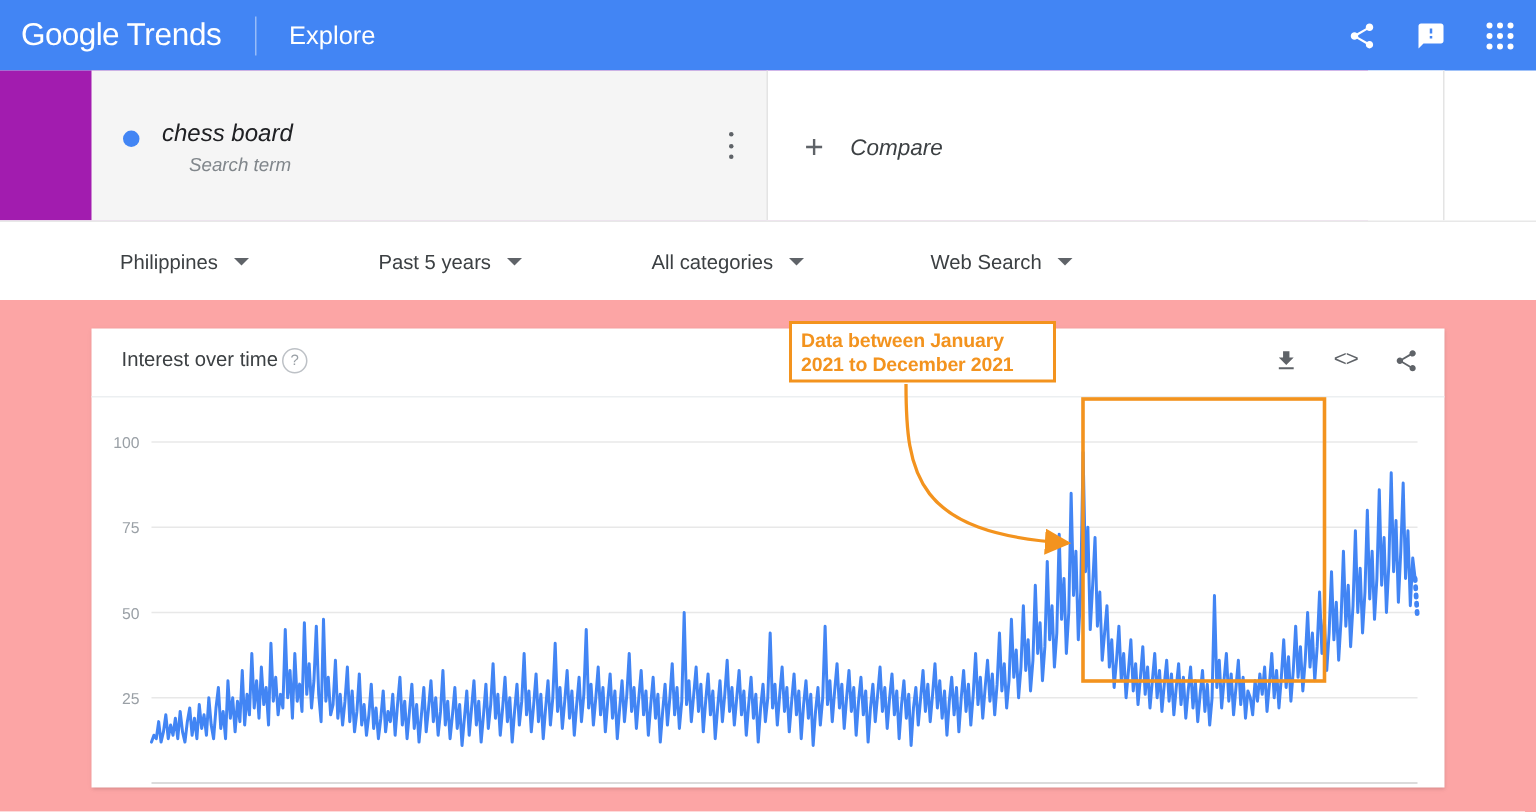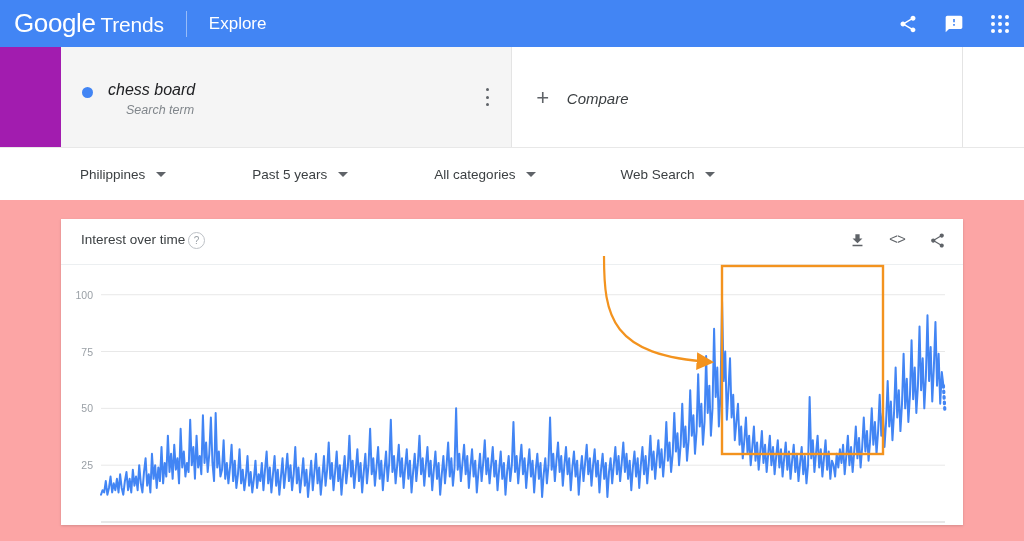--- a/index.html
+++ b/index.html
@@ -11,21 +11,21 @@
     -webkit-font-smoothing: antialiased;
   }
   #app { position: relative; width: 1024px; height: 541px; background:#fff; }
 
   
   .topbar {
     position:absolute; left:0; top:0; width:1024px; height:47px;
     background:#4285f4; display:flex; align-items:center;
   }
   .brand { display:flex; align-items:baseline; margin-left:14px; }
-  .brand-google { color:#fff; font-size:26px; letter-spacing:-0.4px; }
+  .brand-google { color:#fff; font-size:21px; letter-spacing:-0.4px; }
   .brand-trends { color:#fff; font-size:21px; margin-left:5px; font-weight:300; letter-spacing:-0.2px;}
   .vsep { width:1px; height:26px; background:rgba(255,255,255,.45); margin:0 22px; align-self:center;}
   .explore { color:#fff; font-size:17px; font-weight:400;text-align:right; }
   .topbar-right { margin-left:auto; display:flex; align-items:center; padding-right:12px; gap:22px;}
   .ticon { width:24px; height:24px; display:flex; align-items:center; justify-content:center; cursor:pointer;}
   .ticon svg { display:block; }
   .appsgrid { display:grid; grid-template-columns:repeat(3,4px); grid-template-rows:repeat(3,4px); gap:3px; }
   .appsgrid i { display:block; width:4px; height:4px; background:#fff; border-radius:50%; }
 
   
@@ -212,14 +212,18 @@
   <svg class="annsvg">
     <defs>
       <marker id="arrowhd" markerWidth="9" markerHeight="9" refX="7" refY="4" orient="auto">
         <path d="M0,0 L8,4 L0,8 z" fill="#f3931e"></path>
       </marker>
     </defs>
     <path d="M604,256 C604,316 610,356 712,362" stroke="#f3931e" stroke-width="2.2" fill="none" marker-end="url(#arrowhd)"></path>
     <rect x="722" y="266" width="161" height="188" fill="none" stroke="#f3931e" stroke-width="2.4"></rect>
   </svg>
 
+  <div class="annbox">
+    <div class="anntext">Data between January</div>
+    <div class="anntext">2021 to December 2021</div>
+  </div>
 
 </div>
 
 </body></html>

